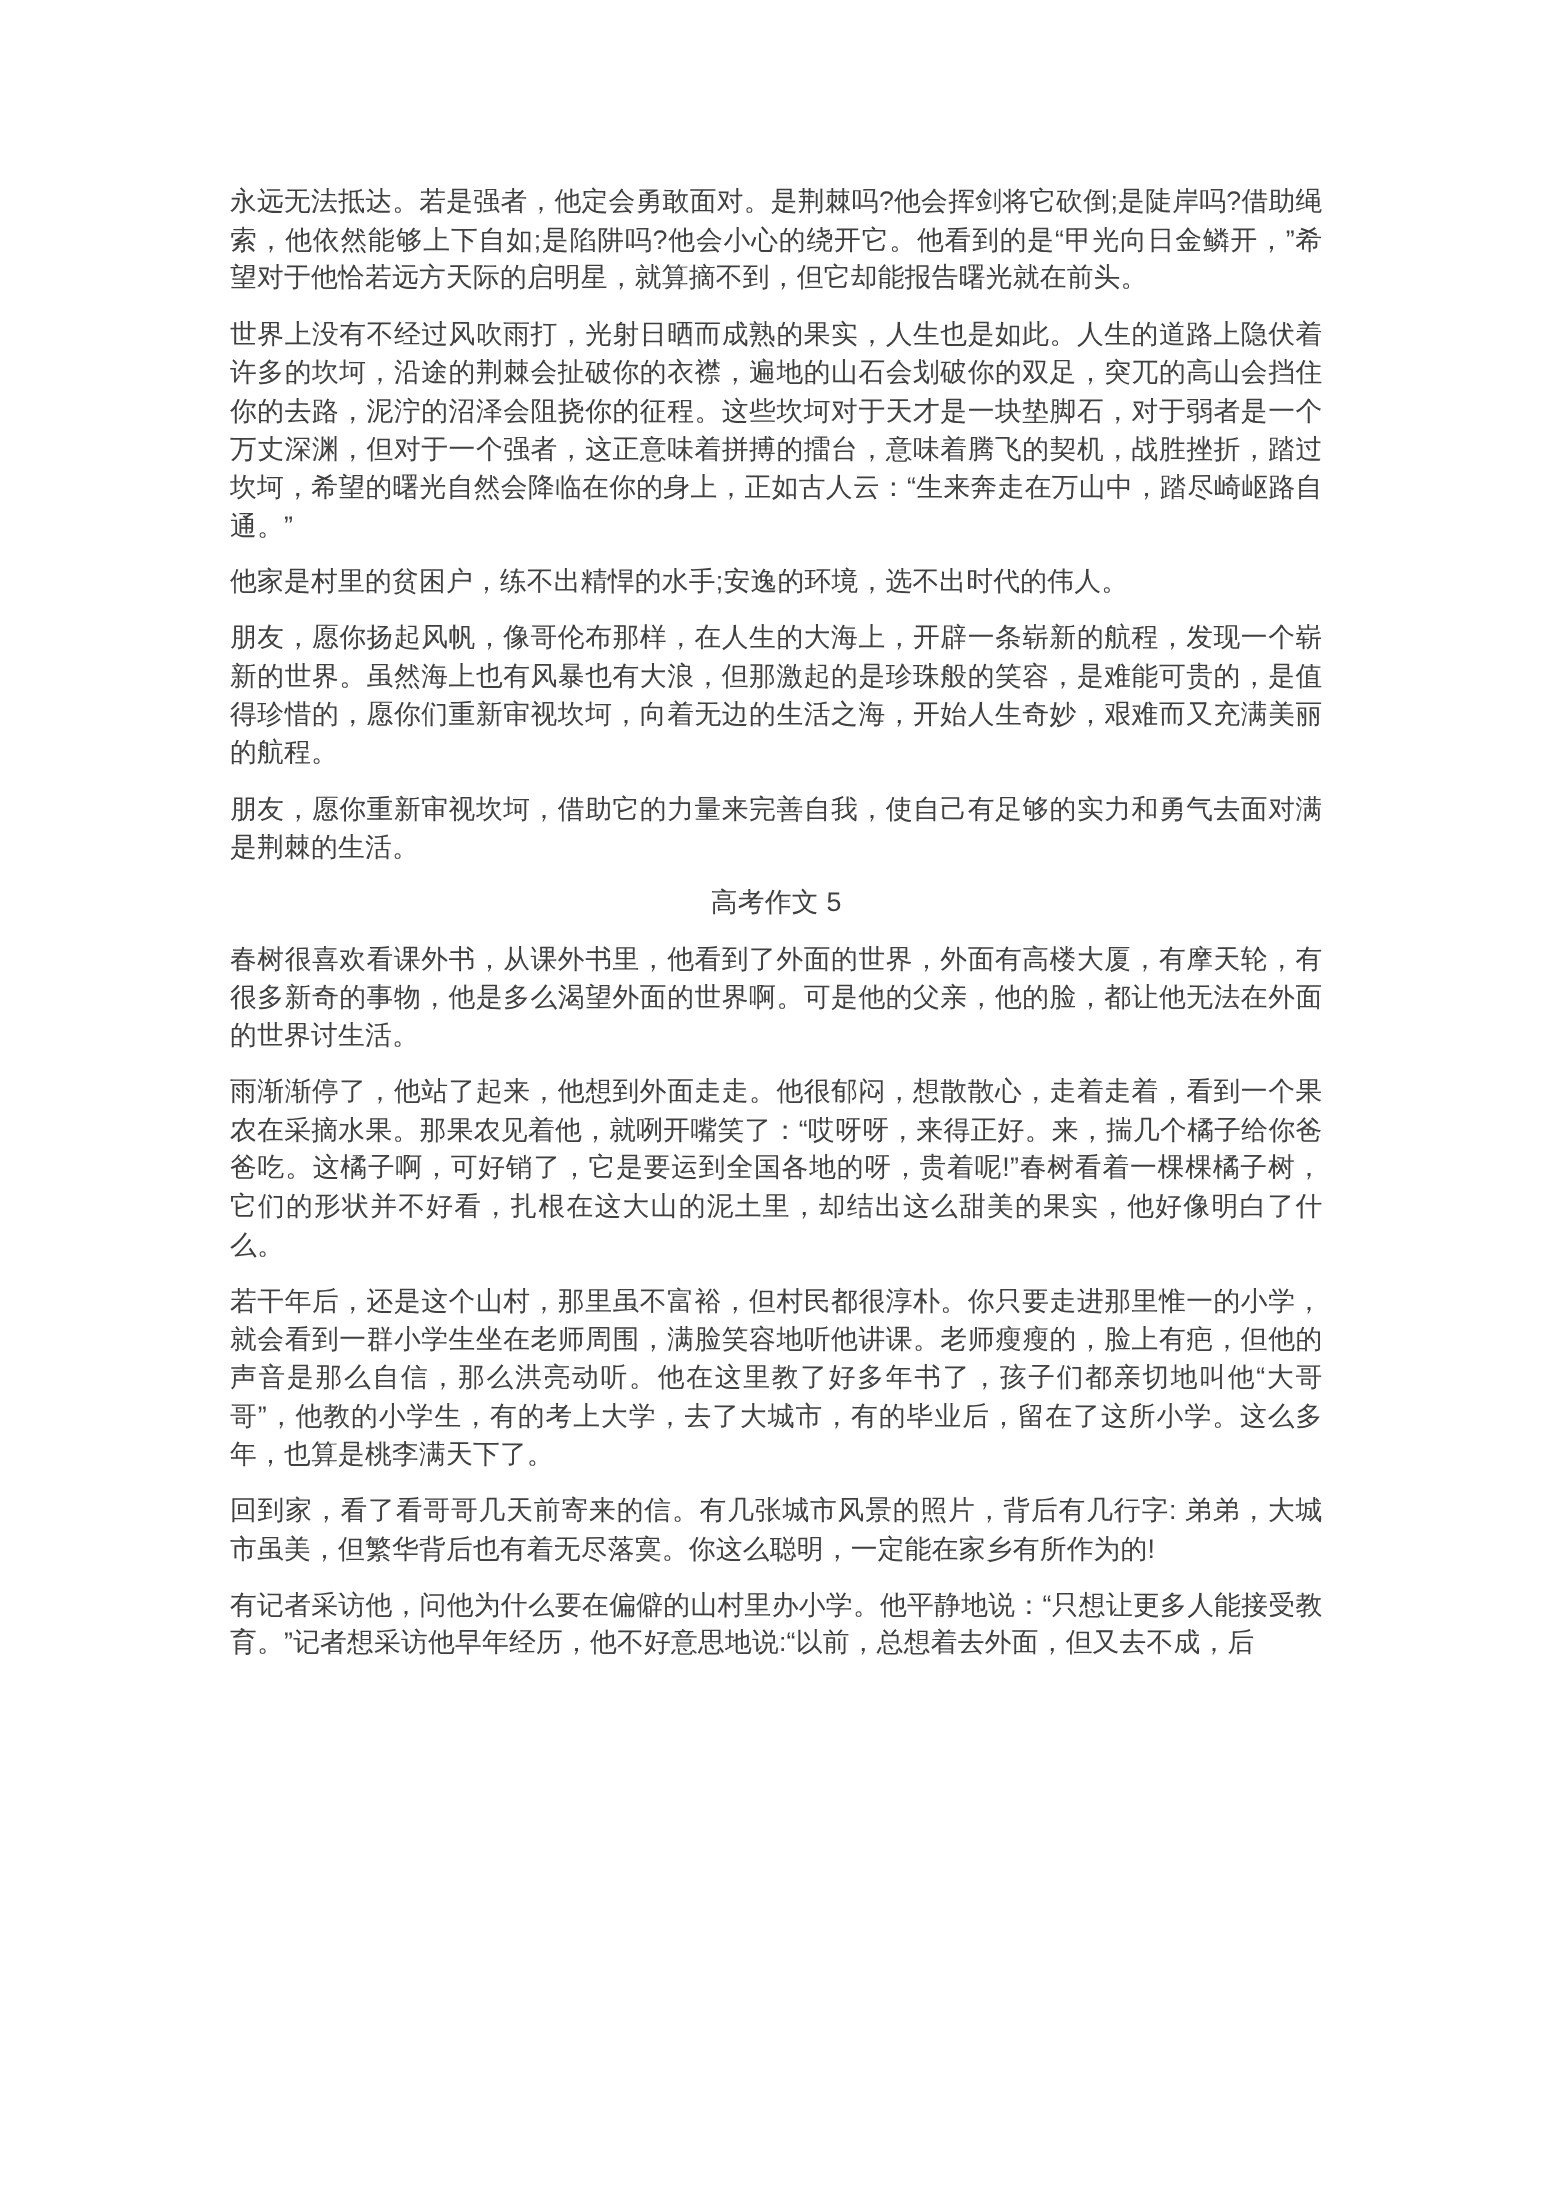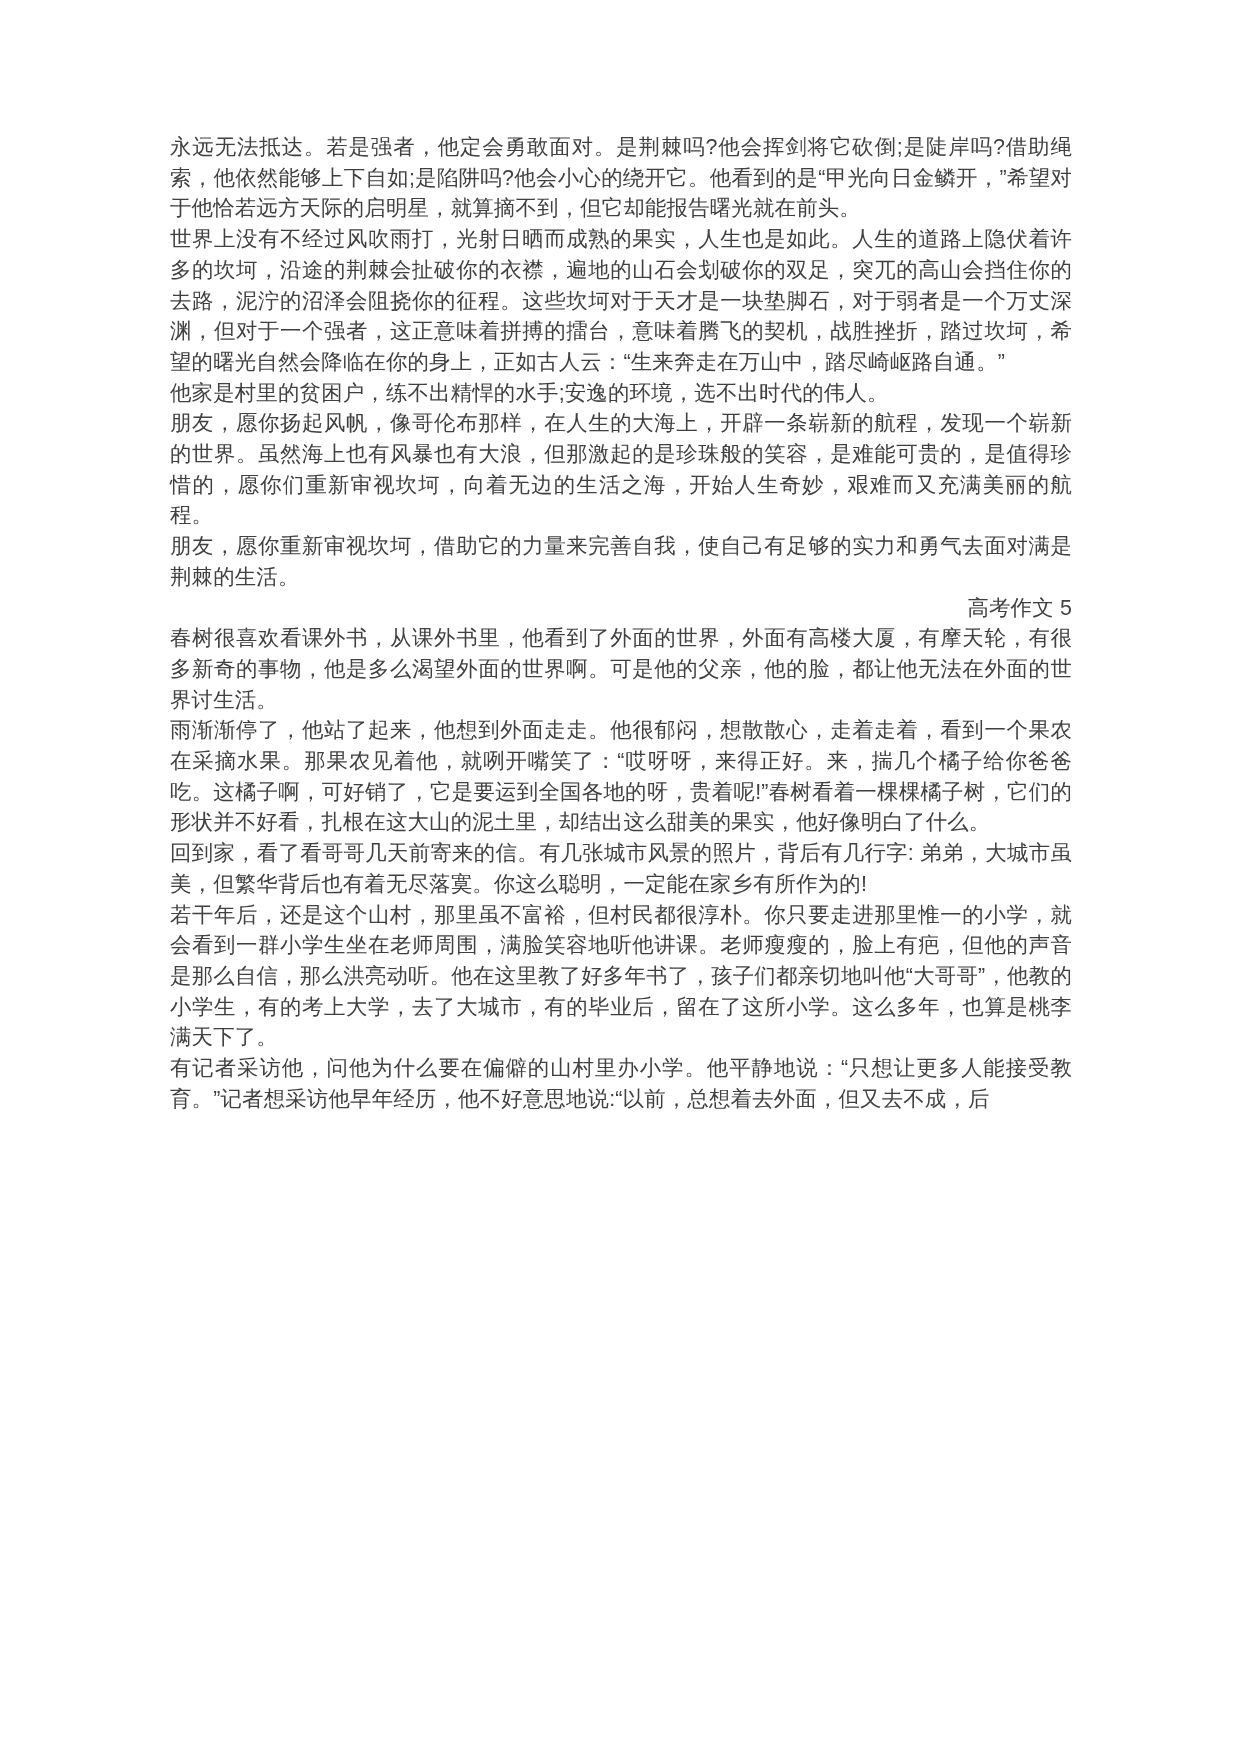--- a/index.html
+++ b/index.html
@@ -20,40 +20,40 @@
     left: 170px;
     top: 132px;
     width: 902px;
     color: var(--text-color, #404040);
     font-size: 21.4px;
     line-height: 30.7px;
     text-align: justify;
     letter-spacing: 0.2px;
   }
   .para {
-    margin: 0;
+    margin: 14px;
     padding: 0;
   }
   .heading {
     margin: 0;
     padding: 0;
-    text-align: right;
+    text-align: center;
     font-weight: normal;
   }
 </style>
 </head>
 <body>
 
 <div class="page" style="--page-bg: #ffffff; --text-color: #404040;">
   <div class="text-column">
       <p class="para">永远无法抵达。若是强者，他定会勇敢面对。是荆棘吗?他会挥剑将它砍倒;是陡岸吗?借助绳索，他依然能够上下自如;是陷阱吗?他会小心的绕开它。他看到的是“甲光向日金鳞开，”希望对于他恰若远方天际的启明星，就算摘不到，但它却能报告曙光就在前头。</p>
       <p class="para">世界上没有不经过风吹雨打，光射日晒而成熟的果实，人生也是如此。人生的道路上隐伏着许多的坎坷，沿途的荆棘会扯破你的衣襟，遍地的山石会划破你的双足，突兀的高山会挡住你的去路，泥泞的沼泽会阻挠你的征程。这些坎坷对于天才是一块垫脚石，对于弱者是一个万丈深渊，但对于一个强者，这正意味着拼搏的擂台，意味着腾飞的契机，战胜挫折，踏过坎坷，希望的曙光自然会降临在你的身上，正如古人云：“生来奔走在万山中，踏尽崎岖路自通。”</p>
       <p class="para">他家是村里的贫困户，练不出精悍的水手;安逸的环境，选不出时代的伟人。</p>
       <p class="para">朋友，愿你扬起风帆，像哥伦布那样，在人生的大海上，开辟一条崭新的航程，发现一个崭新的世界。虽然海上也有风暴也有大浪，但那激起的是珍珠般的笑容，是难能可贵的，是值得珍惜的，愿你们重新审视坎坷，向着无边的生活之海，开始人生奇妙，艰难而又充满美丽的航程。</p>
       <p class="para">朋友，愿你重新审视坎坷，借助它的力量来完善自我，使自己有足够的实力和勇气去面对满是荆棘的生活。</p>
       <p class="heading">高考作文 5</p>
       <p class="para">春树很喜欢看课外书，从课外书里，他看到了外面的世界，外面有高楼大厦，有摩天轮，有很多新奇的事物，他是多么渴望外面的世界啊。可是他的父亲，他的脸，都让他无法在外面的世界讨生活。</p>
       <p class="para">雨渐渐停了，他站了起来，他想到外面走走。他很郁闷，想散散心，走着走着，看到一个果农在采摘水果。那果农见着他，就咧开嘴笑了：“哎呀呀，来得正好。来，揣几个橘子给你爸爸吃。这橘子啊，可好销了，它是要运到全国各地的呀，贵着呢!”春树看着一棵棵橘子树，它们的形状并不好看，扎根在这大山的泥土里，却结出这么甜美的果实，他好像明白了什么。</p>
+      <p class="para">若干年后，还是这个山村，那里虽不富裕，但村民都很淳朴。你只要走进那里惟一的小学，就会看到一群小学生坐在老师周围，满脸笑容地听他讲课。老师瘦瘦的，脸上有疤，但他的声音是那么自信，那么洪亮动听。他在这里教了好多年书了，孩子们都亲切地叫他“大哥哥”，他教的小学生，有的考上大学，去了大城市，有的毕业后，留在了这所小学。这么多年，也算是桃李满天下了。</p>
       <p class="para">回到家，看了看哥哥几天前寄来的信。有几张城市风景的照片，背后有几行字: 弟弟，大城市虽美，但繁华背后也有着无尽落寞。你这么聪明，一定能在家乡有所作为的!</p>
-      <p class="para">若干年后，还是这个山村，那里虽不富裕，但村民都很淳朴。你只要走进那里惟一的小学，就会看到一群小学生坐在老师周围，满脸笑容地听他讲课。老师瘦瘦的，脸上有疤，但他的声音是那么自信，那么洪亮动听。他在这里教了好多年书了，孩子们都亲切地叫他“大哥哥”，他教的小学生，有的考上大学，去了大城市，有的毕业后，留在了这所小学。这么多年，也算是桃李满天下了。</p>
       <p class="para">有记者采访他，问他为什么要在偏僻的山村里办小学。他平静地说：“只想让更多人能接受教育。”记者想采访他早年经历，他不好意思地说:“以前，总想着去外面，但又去不成，后</p>
     </div>
 </div>
 
 </body></html>

